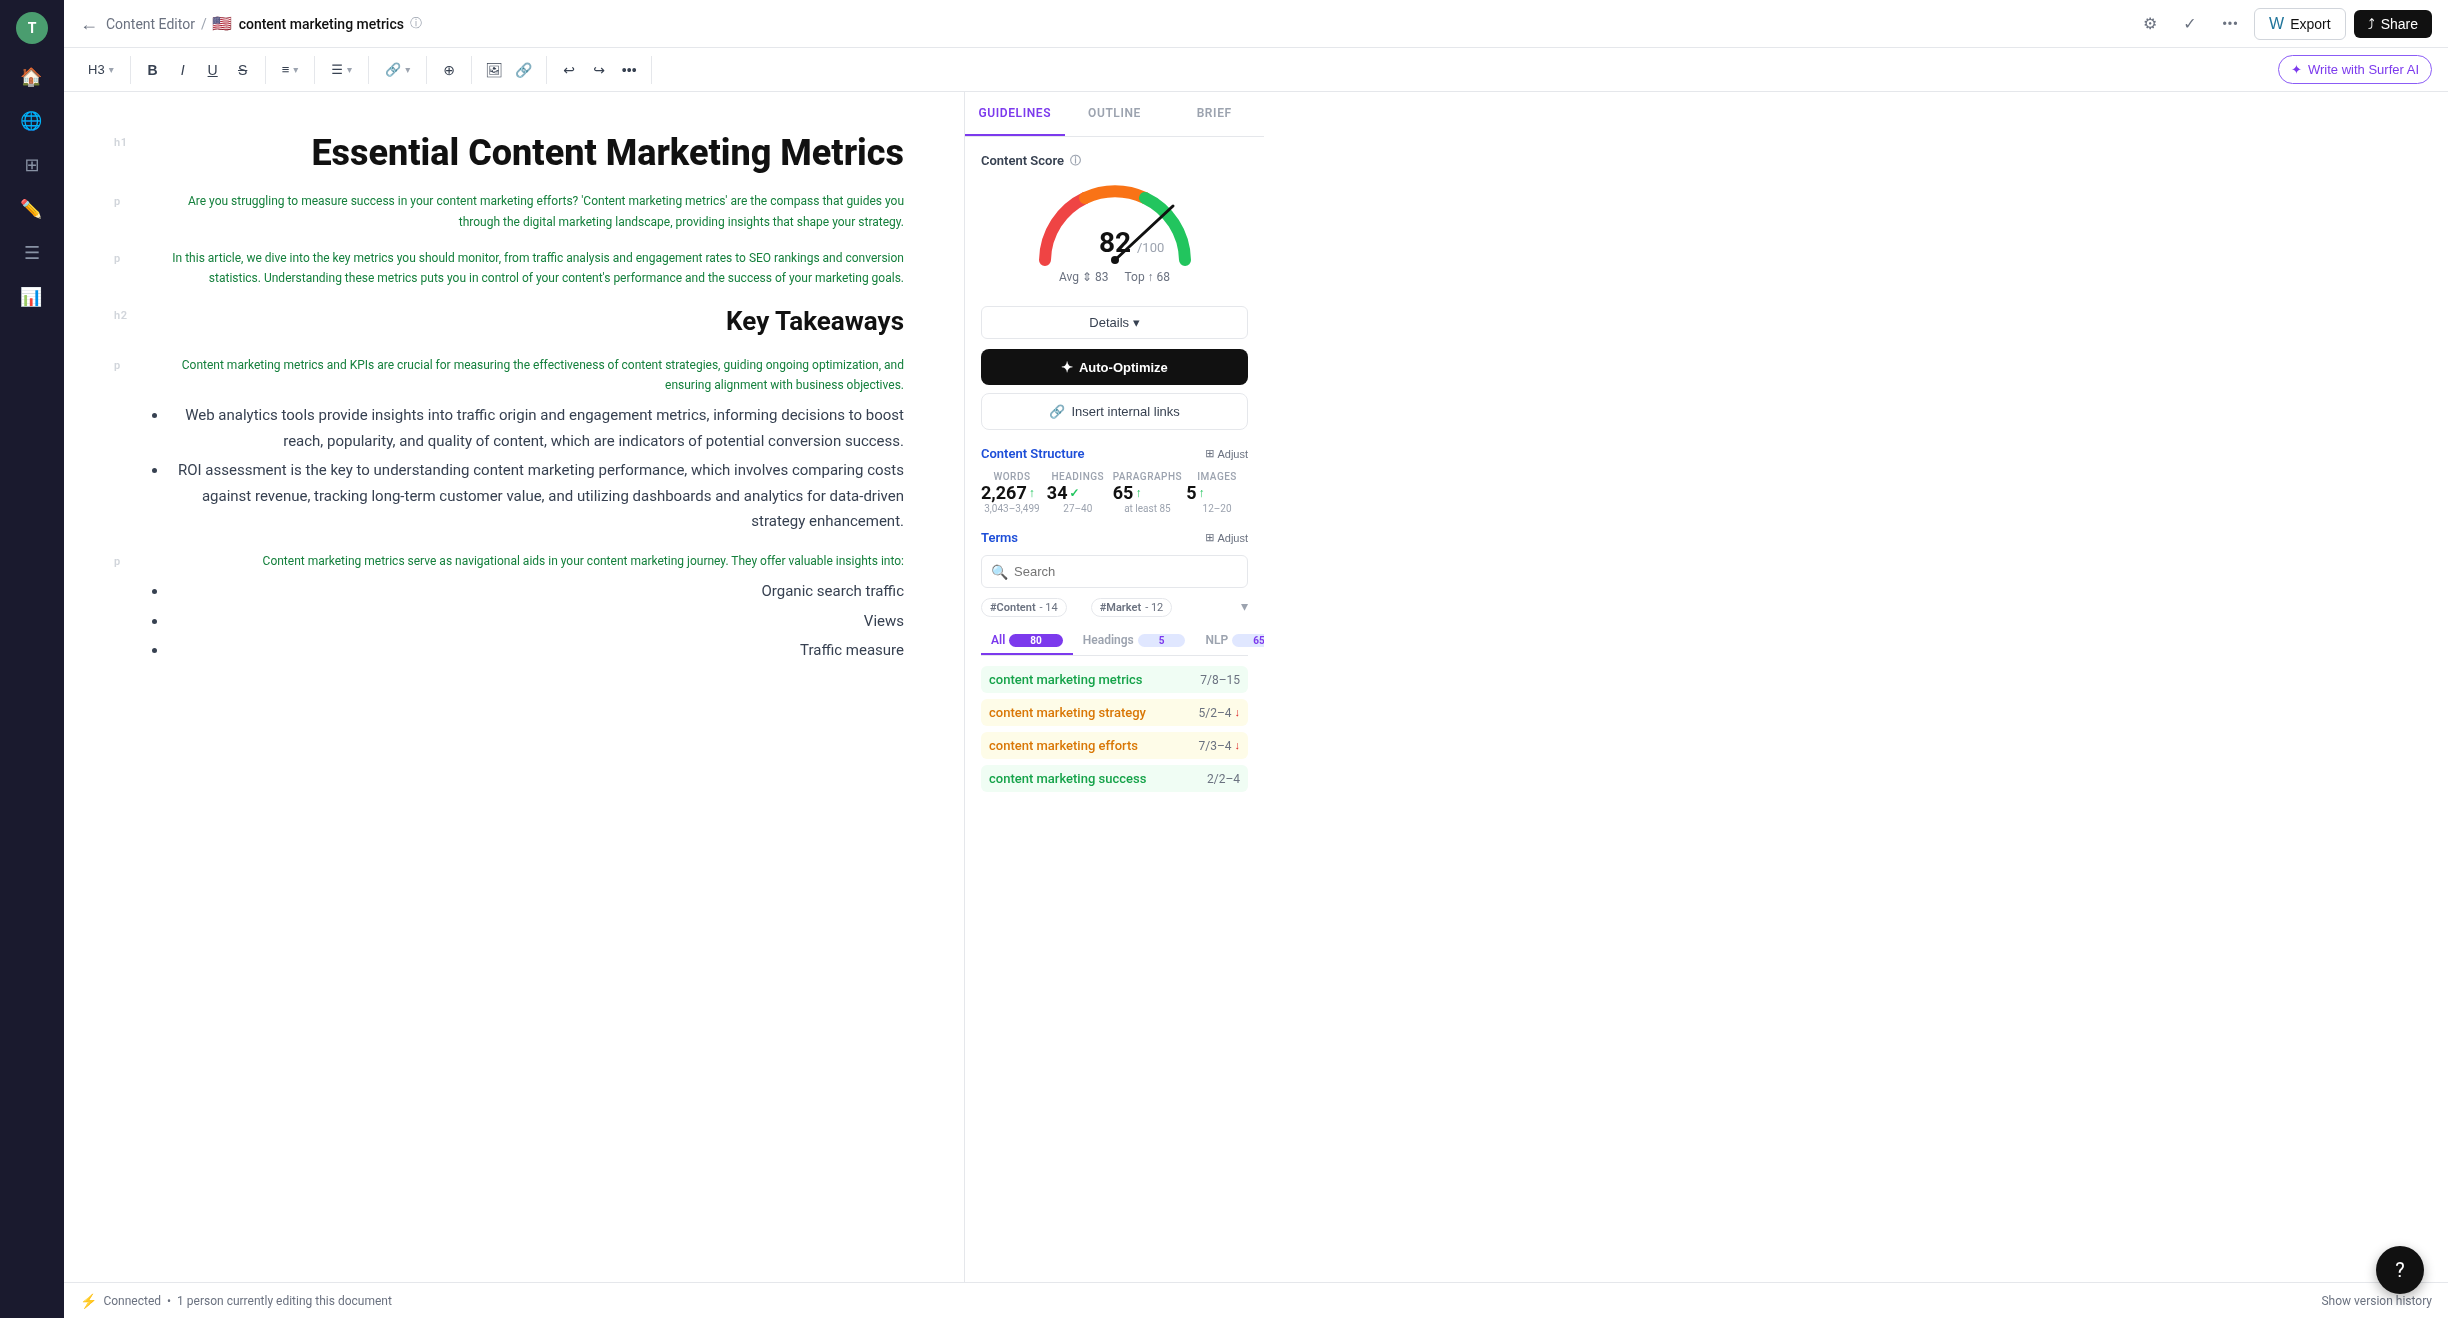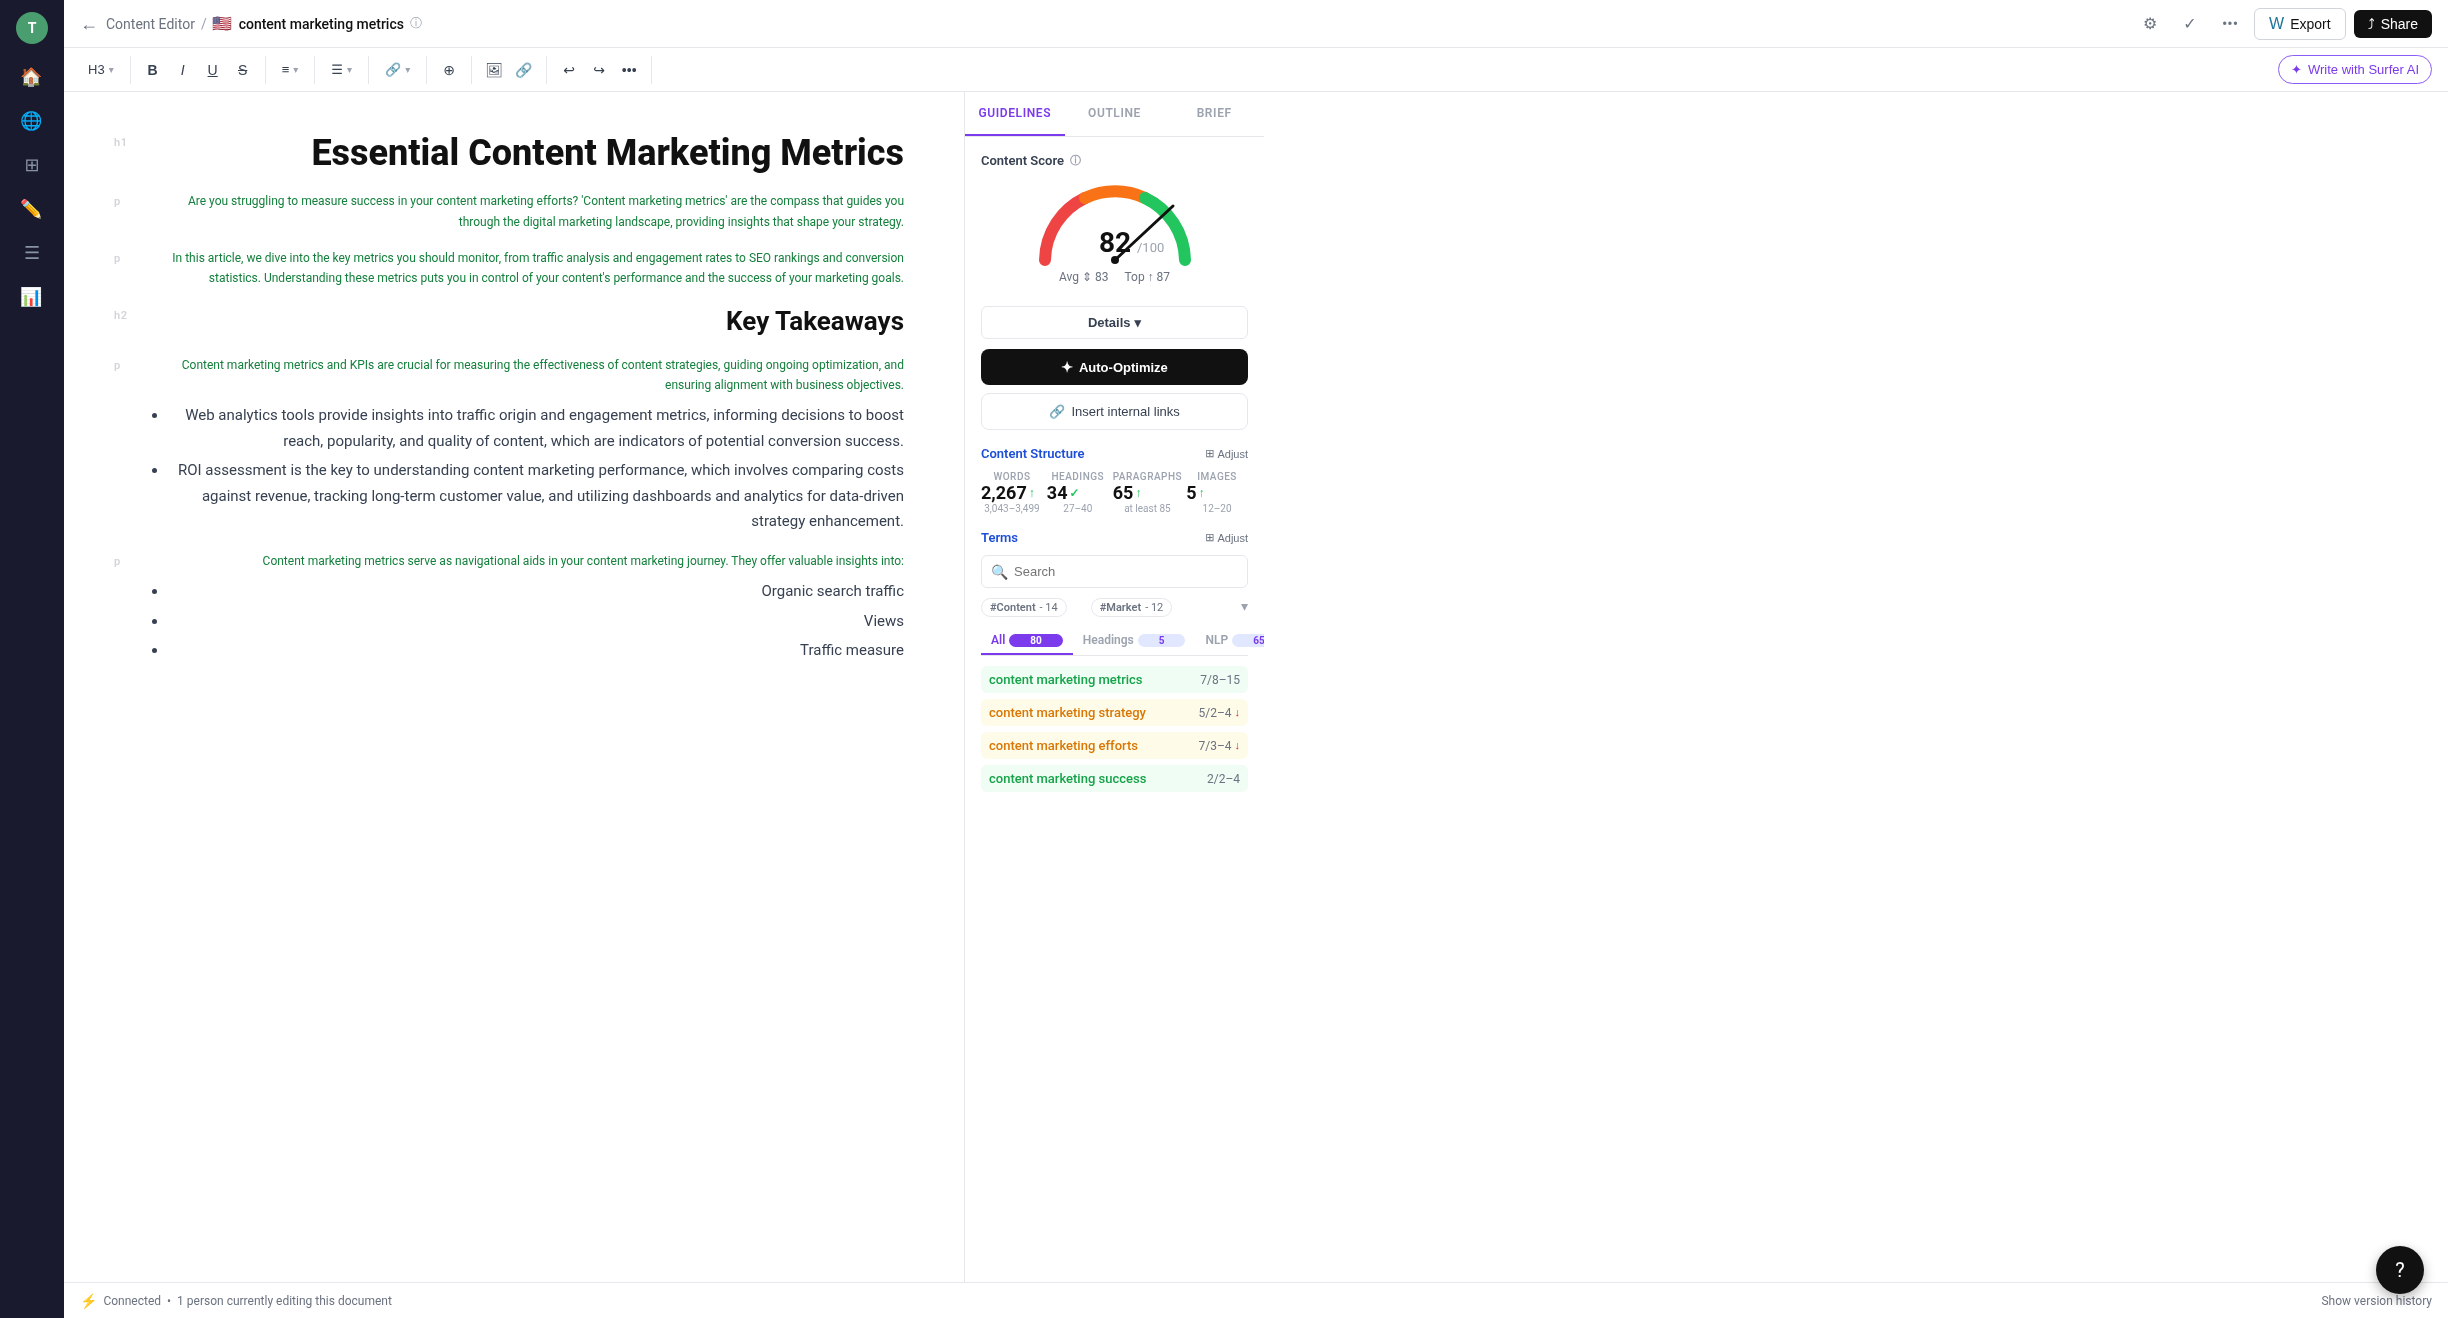--- a/index.html
+++ b/index.html
@@ -208,21 +208,20 @@
       font-size: 12px; color: #6b7280; margin-bottom: 12px;
     }
 
     
     .details-btn {
       width: 100%; padding: 8px;
       border: 1px solid #e5e7eb; border-radius: 6px;
       background: #fff; font-size: 13px; color: #374151;
       cursor: pointer; display: flex; align-items: center; justify-content: center; gap: 4px;
       margin-bottom: 10px;
-      font-weight: bold;
     }
     .auto-optimize-btn {
       width: 100%; padding: 10px;
       border-radius: 8px; border: none;
       background: #111; color: #fff;
       font-size: 13px; font-weight: 600; cursor: pointer;
       display: flex; align-items: center; justify-content: center; gap: 6px;
       margin-bottom: 8px;
     }
     .auto-optimize-btn .sparkle { font-size: 14px; }
@@ -516,21 +515,21 @@
               <path d="M 110,18 A 70,70 0 0,1 150,80" fill="none" stroke="#22c55e" stroke-width="12" stroke-linecap="round"></path>
 
               <line x1="80" y1="80" x2="138" y2="26" stroke="#111" stroke-width="3" stroke-linecap="round"></line>
               <circle cx="80" cy="80" r="4" fill="#111"></circle>
 
               <text x="80" y="72" text-anchor="middle" font-size="28" font-weight="700" fill="#111">82</text>
               <text x="102" y="72" text-anchor="start" font-size="13" fill="#9ca3af">/100</text>
             </svg>
             <div class="score-avg-top">
               <span>Avg ⇕ <span>83</span></span>
-              <span>Top ↑ <span>87</span></span>
+              <span>Top ↑ <span>68</span></span>
             </div>
           </div>
 
           <button class="details-btn">
             <span>Details</span>
             <span>▾</span>
           </button>
 
           <button class="auto-optimize-btn">
             <span class="sparkle">✦</span>

